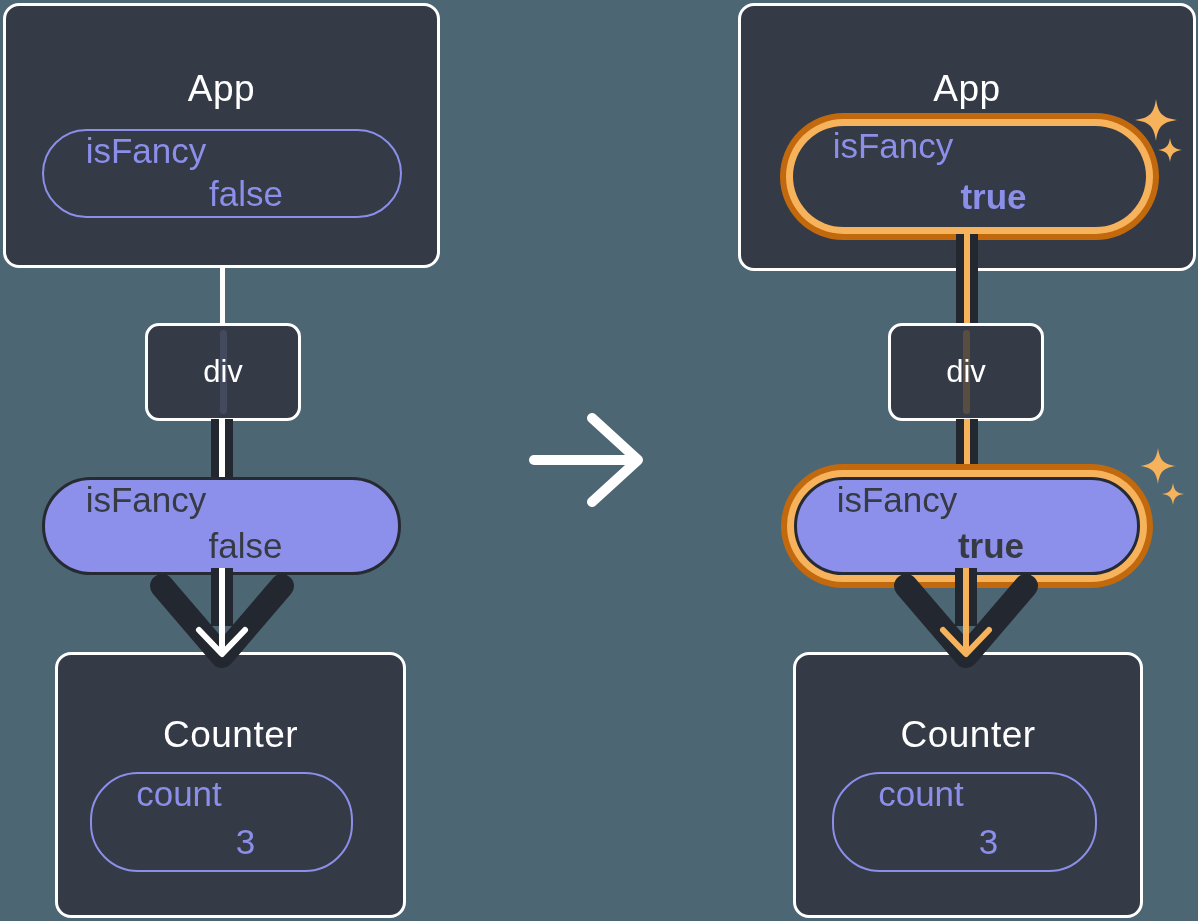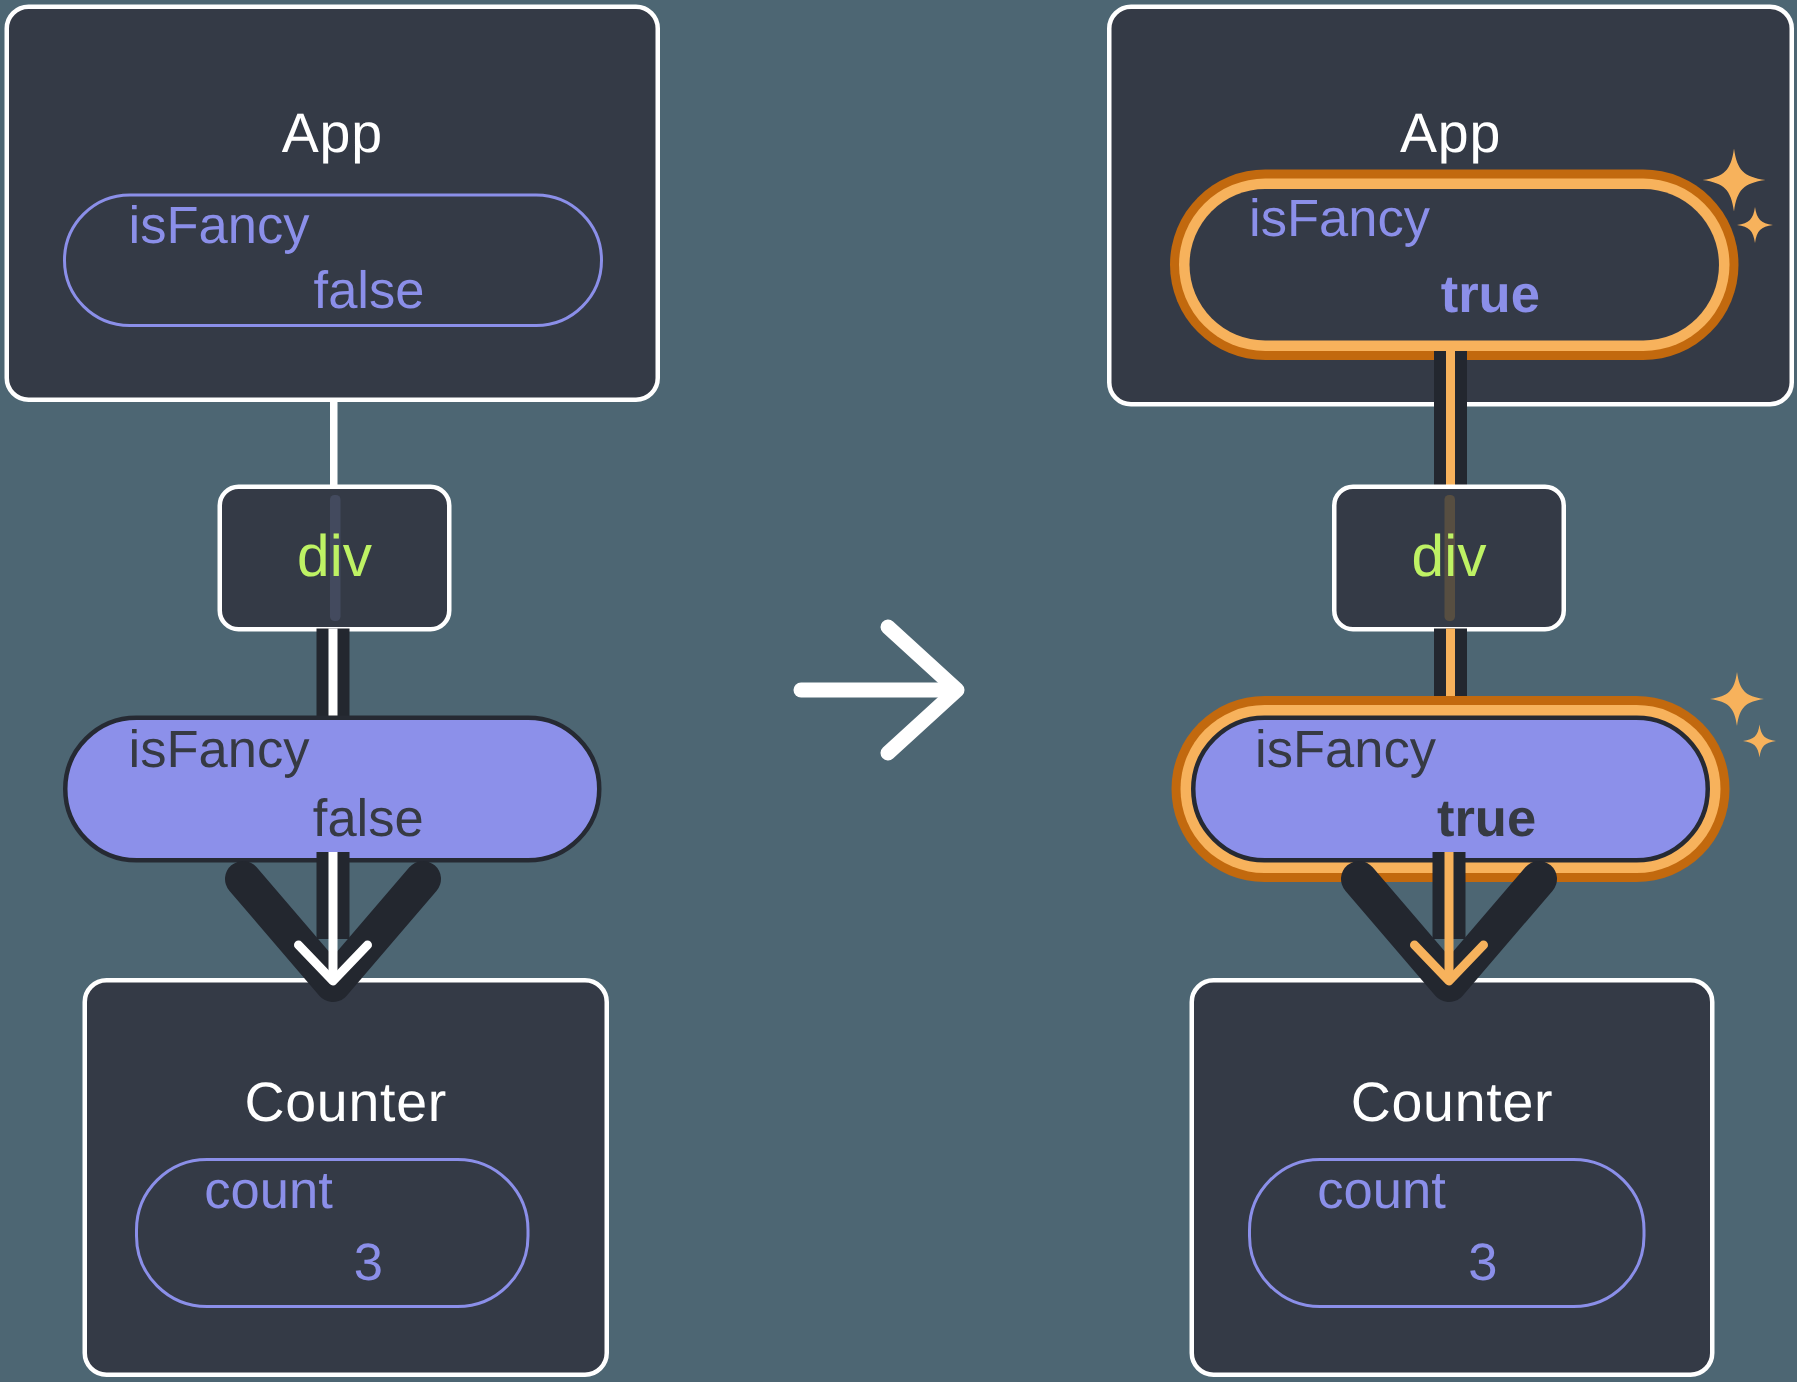--- a/index.html
+++ b/index.html
@@ -20,21 +20,21 @@
   .pill .cell.val{flex:1;padding-left:48px;}
   .pill-outline{border:2px solid #8b8fe9;border-radius:48px;color:#8b8fe9;}
   .pill-outline .divider{width:2px;background:#8b8fe9;}
   .pill-filled{background:#8c90ea;border:3px solid #262a33;border-radius:52px;color:#363a43;}
   .pill-filled .divider{width:3px;background:#262a33;}
   .pill-hl-dark{background:#343a46;border-radius:52px;color:#8b8fe9;}
   .pill-hl-dark .divider{width:2px;background:#f7b25c;}
   .hl{box-shadow:0 0 0 7px #f7b25c,0 0 0 13px #c2690e;}
   .bold{font-weight:700;}
   .node-card{display:flex;align-items:center;justify-content:center;border-radius:14px;}
-  .node-label{position:relative;color:#bef264;font-size:39px;font-weight:500;z-index:1;}
+  .node-label{position:relative;color:#ffffff;font-size:31px;font-weight:500;z-index:1;}
   .ghost-line{position:absolute;top:4px;bottom:4px;left:50%;margin-left:-3.5px;width:7px;border-radius:3px;}
   .vline{position:absolute;}
   .line-white{background:#ffffff;}
   .line-dark{background:#23272f;}
   .line-orange{background:#f7b25c;}
   .abs{position:absolute;}
 </style>
 </head>
 <body>
 

